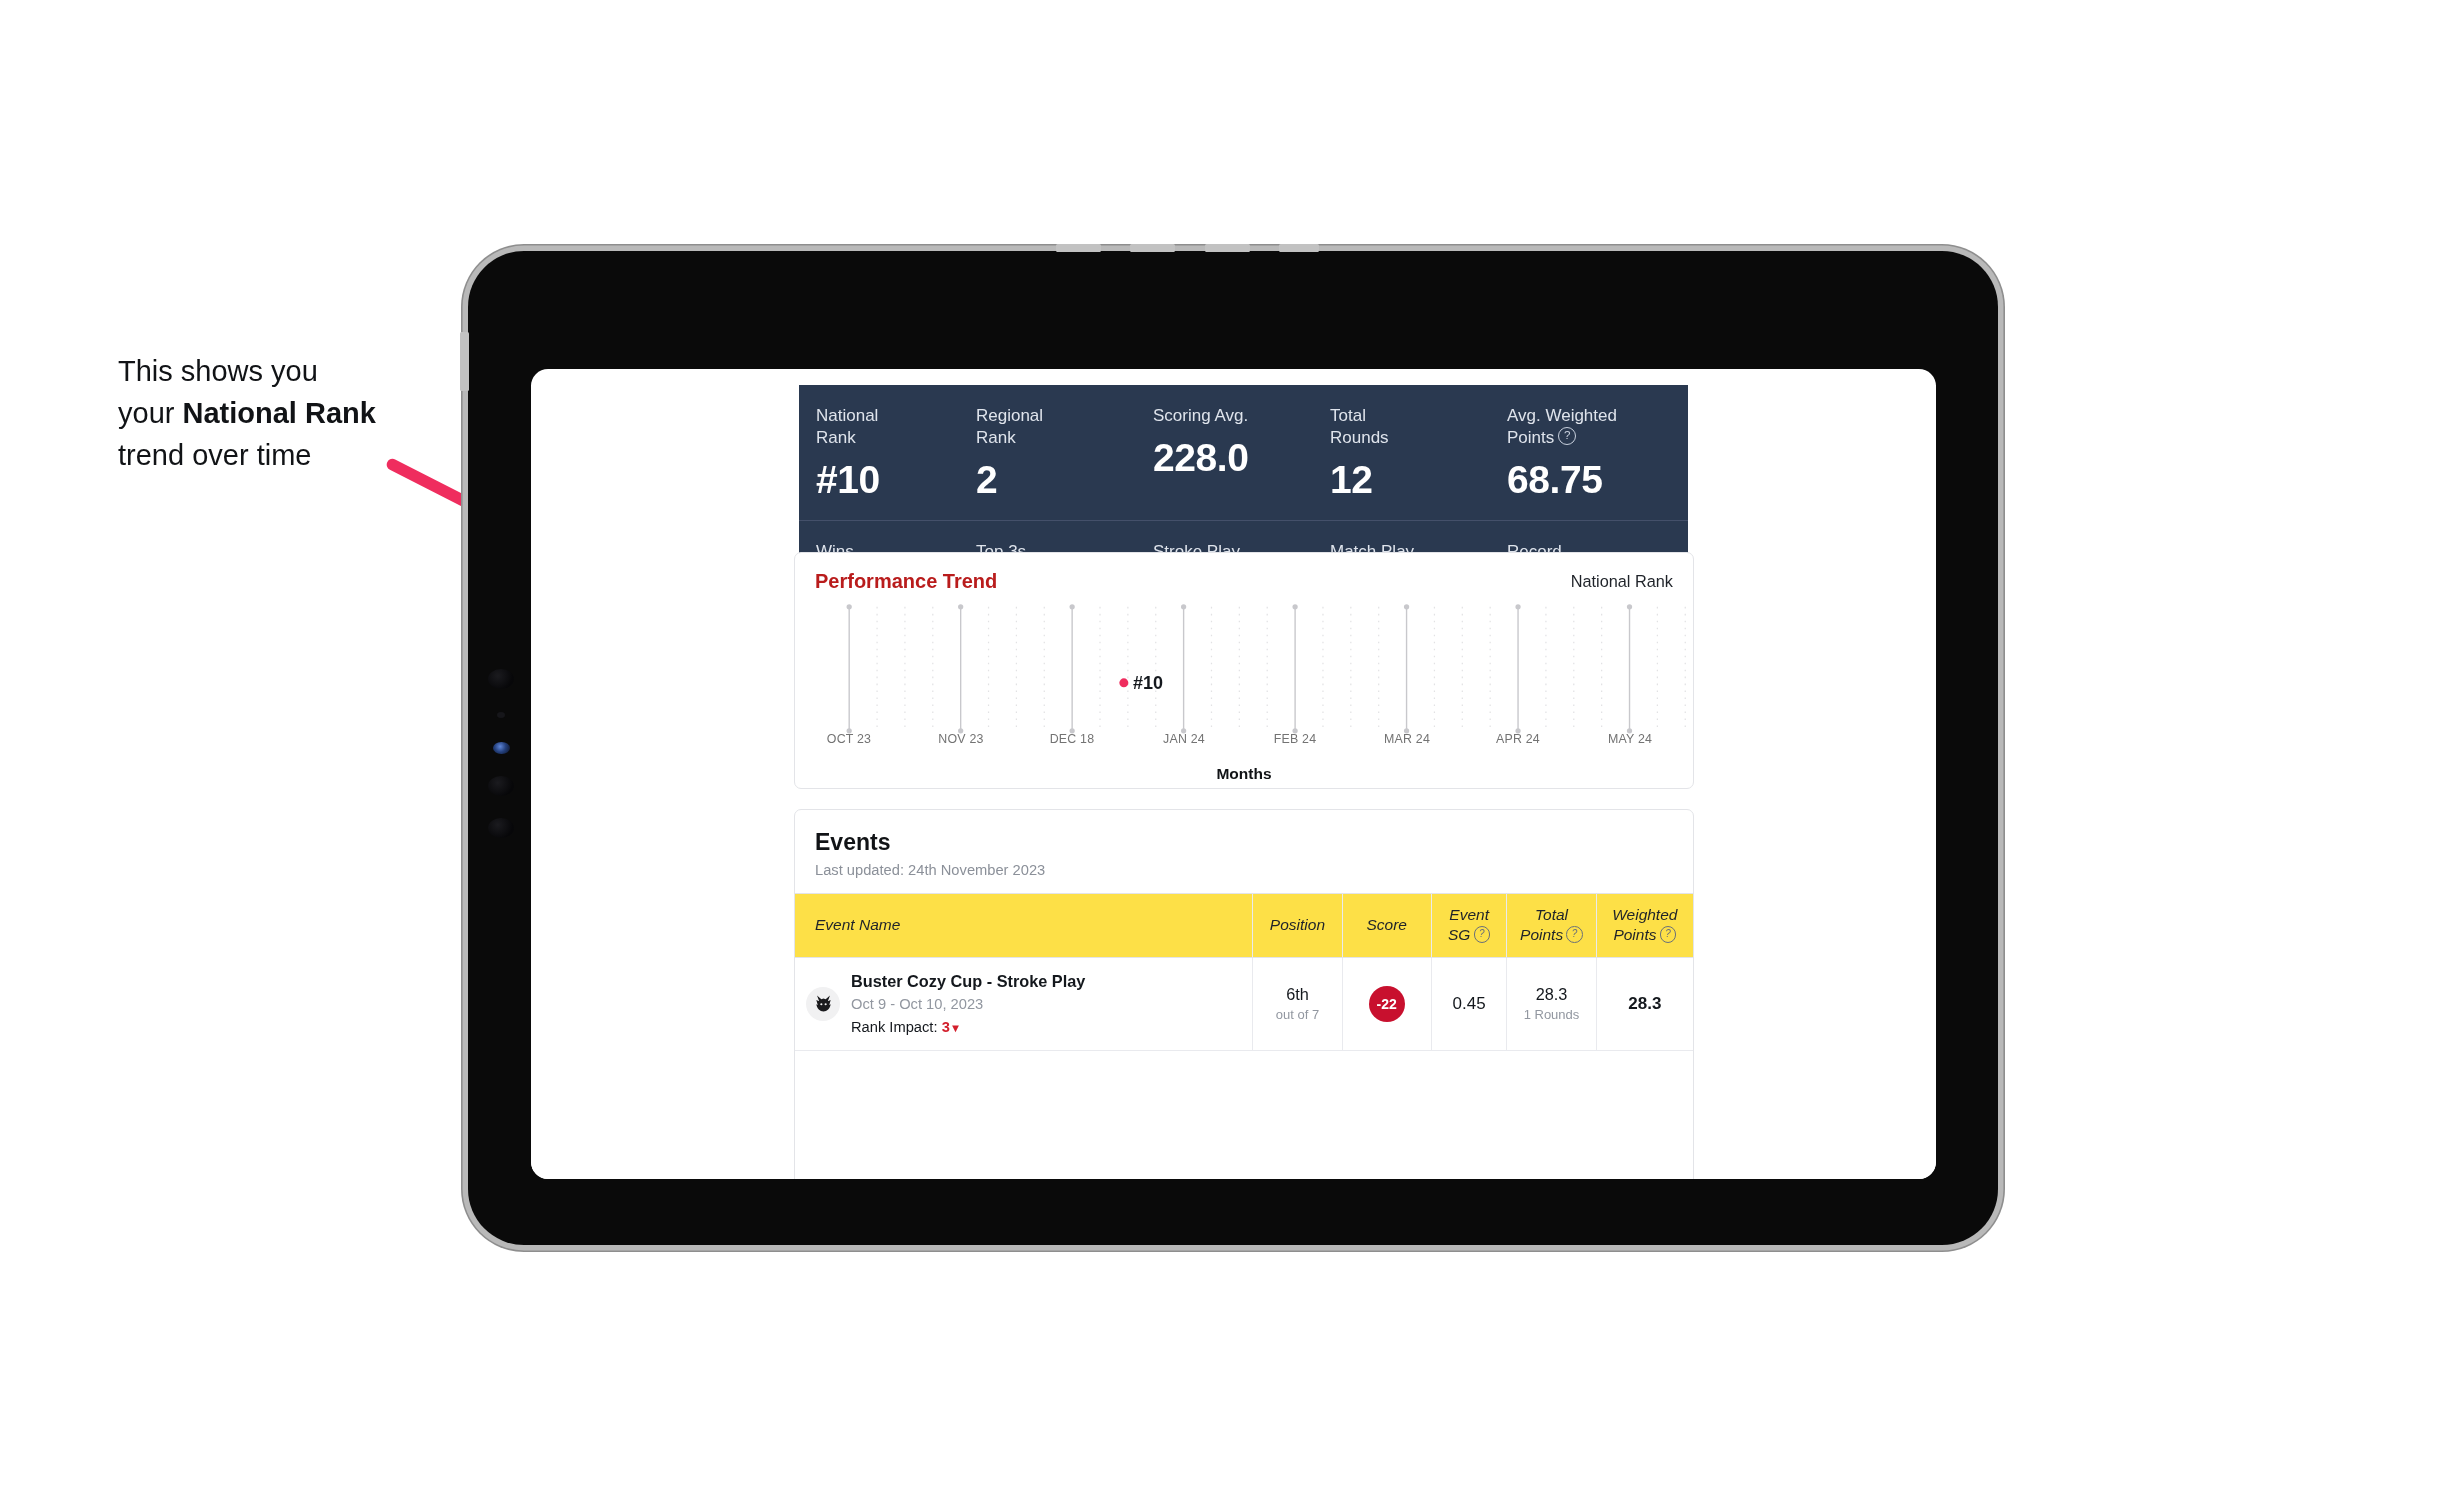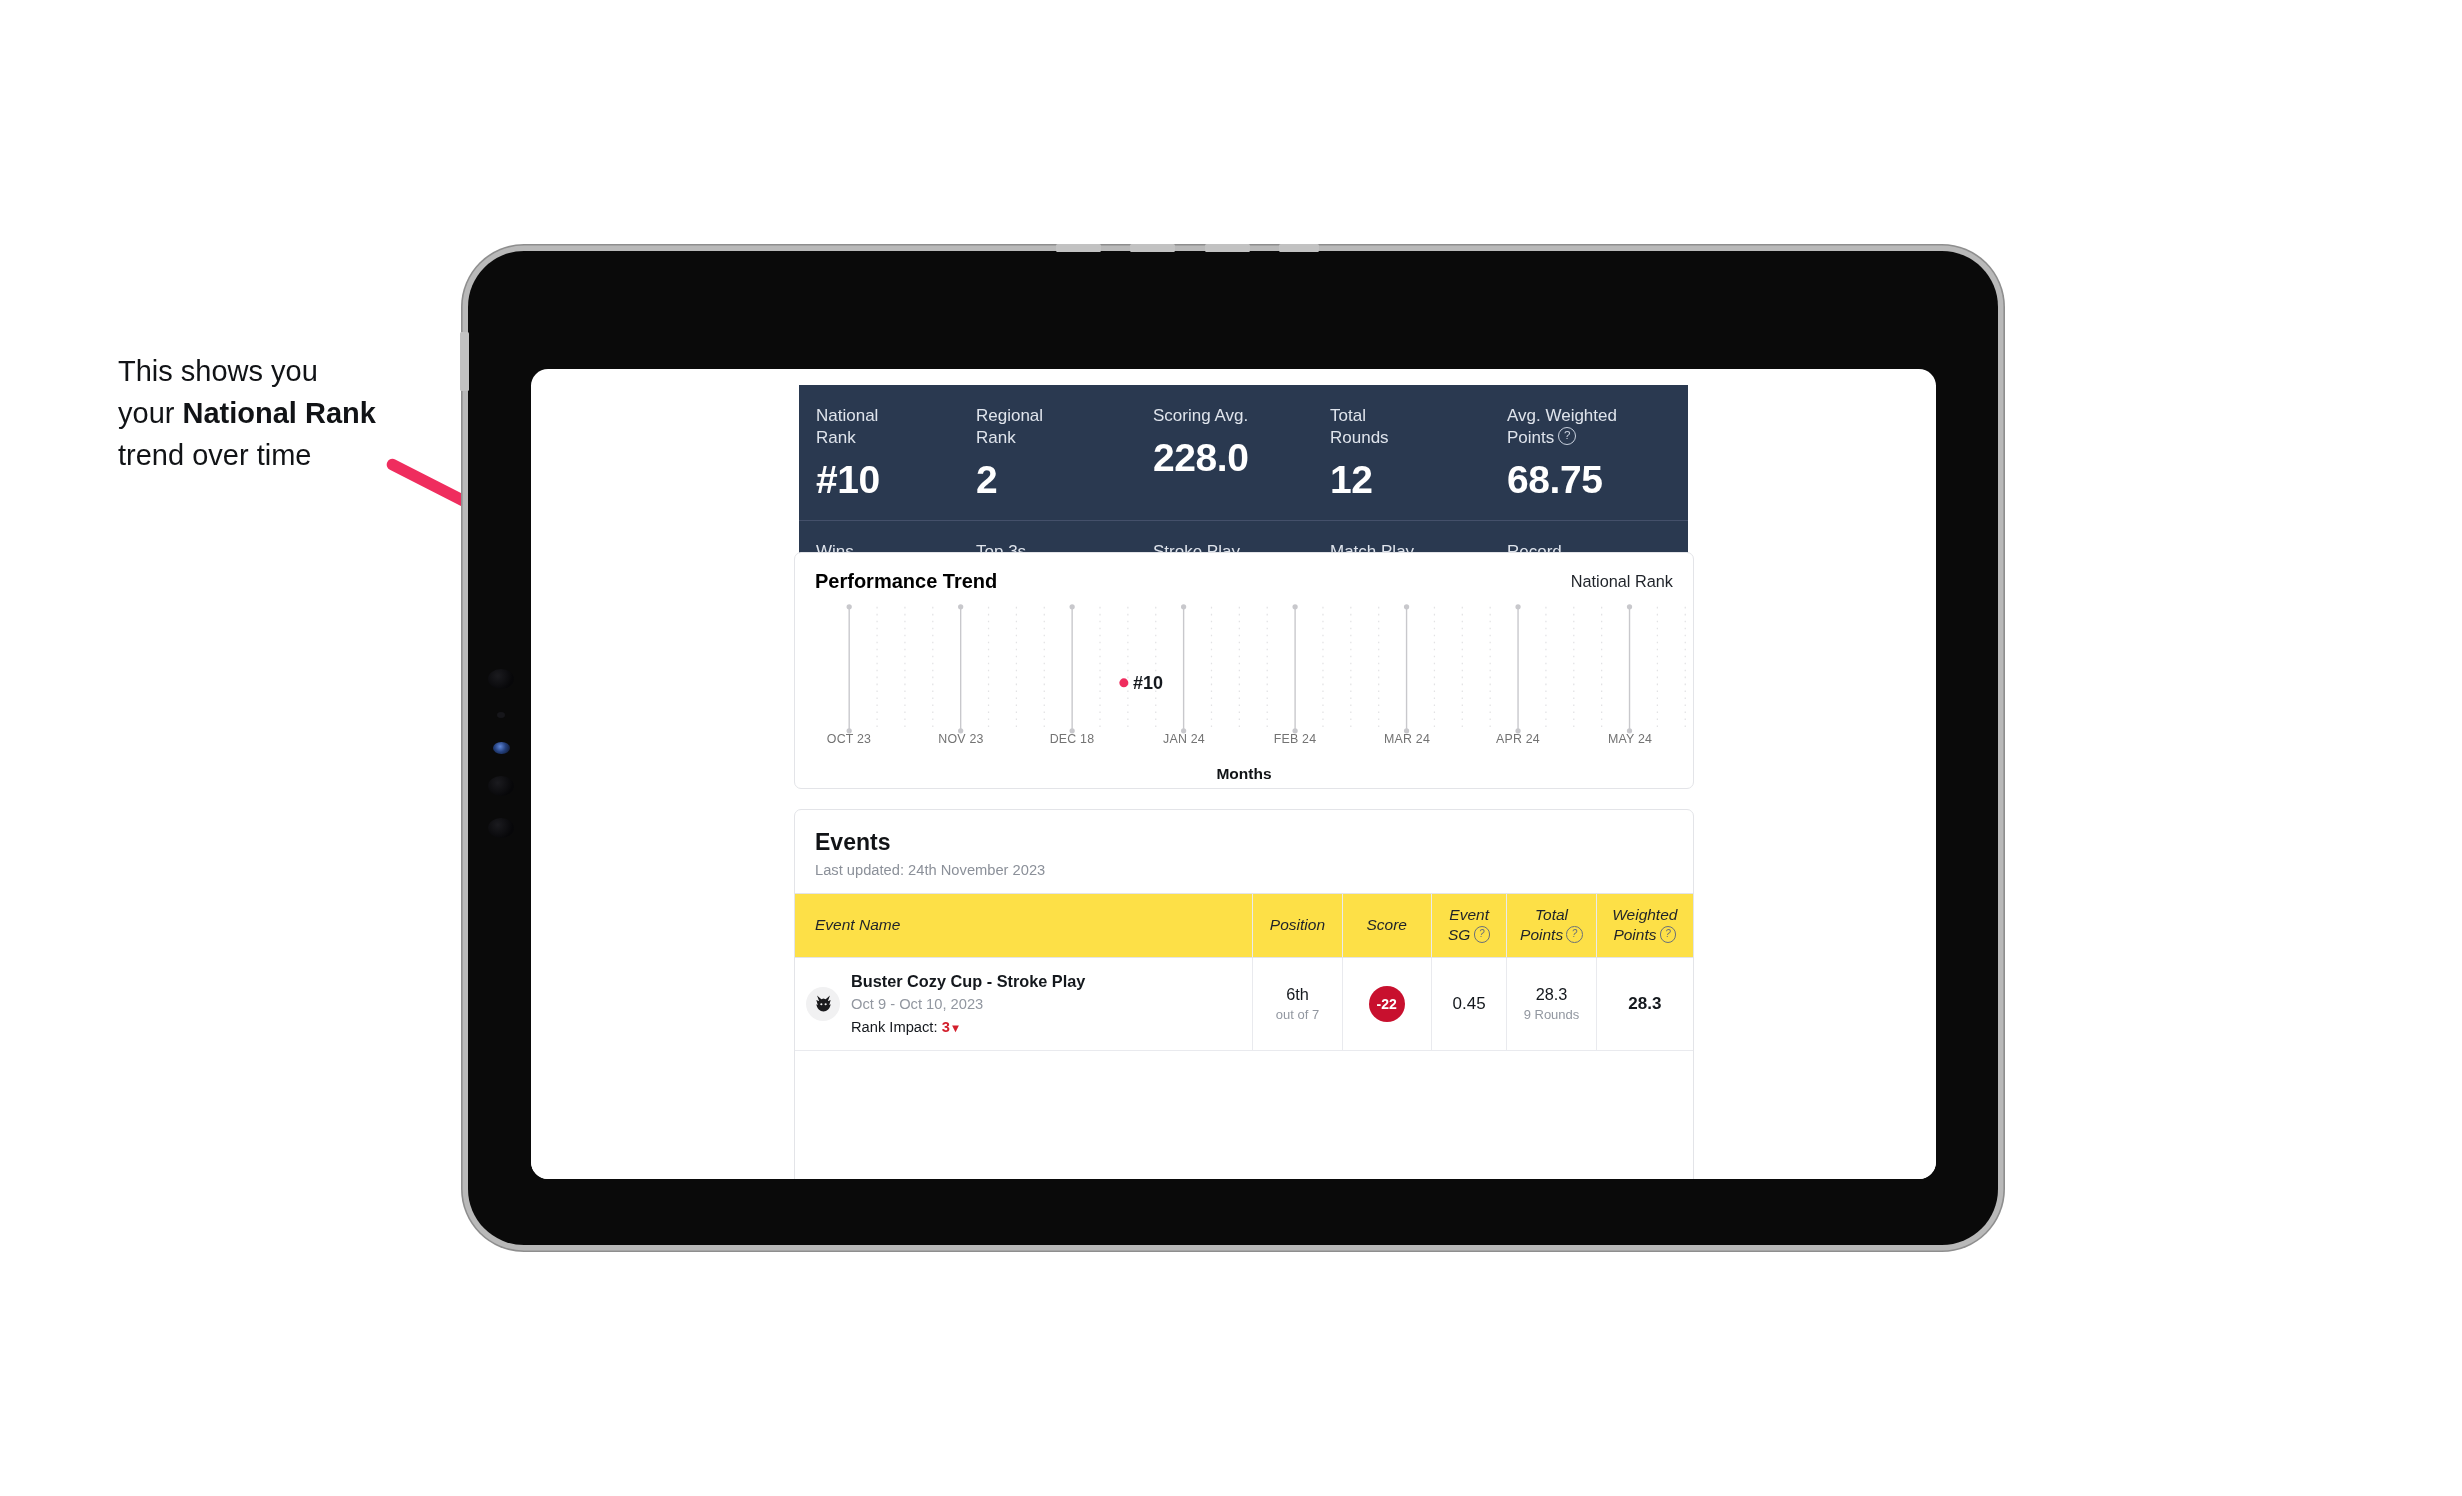--- a/index.html
+++ b/index.html
@@ -116,21 +116,21 @@
     position:absolute;
     background:#fff; border:0.8px solid #e3e4e8; border-radius:7px;
   }
 
   
   .trend-card { left: 263px; top: 167px; width: 898px; height: 235px; }
   .trend-head {
     display:flex; align-items:center; justify-content:space-between;
     padding: 17px 20px 0 20px;
   }
-  .trend-title { font-size:20px; font-weight:700; color:#000000; }
+  .trend-title { font-size:20px; font-weight:700; color:#b91c1c; }
   .trend-legend { font-size:16.3px; color:#1f2329; }
 
   .chart { position:absolute; left:0; top:43px; width:898px; height:155px; }
   .chart-svg { position:absolute; left:0; top:0; width:898px; height:155px; }
 
   .xlabels { position:absolute; left:0; top:136px; width:898px; height:18.6px; }
   .xlab {
     position:absolute; transform:translateX(-50%);
     font-size:12.4px; color:#737373; letter-spacing:0.2px; white-space:nowrap;
   }
@@ -434,21 +434,21 @@
                   <div class="pos-sub">out of 7</div>
                 </td>
                 <td>
                   <span class="score-badge">-22</span>
                 </td>
                 <td>
                   <div class="sg-val">0.45</div>
                 </td>
                 <td>
                   <div class="tp-main">28.3</div>
-                  <div class="tp-sub">9 Rounds</div>
+                  <div class="tp-sub">1 Rounds</div>
                 </td>
                 <td>
                   <div class="wp-val">28.3</div>
                 </td>
               </tr>
             </tbody>
           </table>
         </div>
 
       </div>

